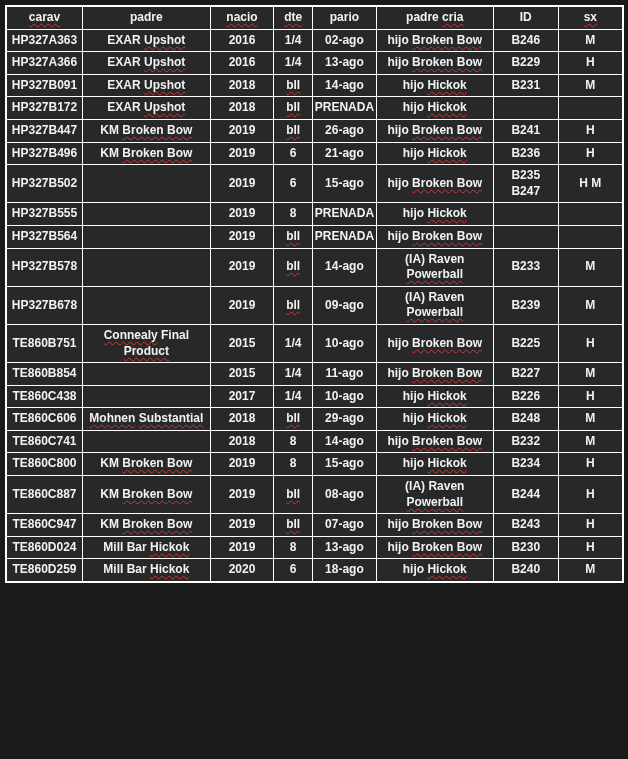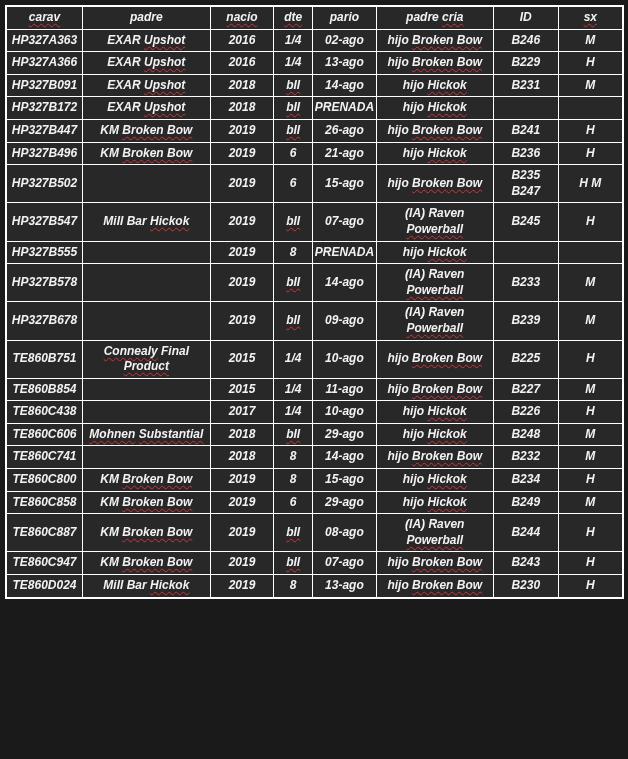--- a/index.html
+++ b/index.html
@@ -18,21 +18,20 @@
   .page{
     width:628px;height:759px;
     padding:5px 4px 6px 5px;
     background:var(--page-bg);
   }
   table.breeding{
     width:619px;
     border-collapse:collapse;
     table-layout:fixed;
     border:2px solid var(--grid);
-    font-style:italic;
   }
   col.c-carav{width:12.4%;}
   col.c-padre{width:20.7%;}
   col.c-nacio{width:10.3%;}
   col.c-dte{width:6.3%;}
   col.c-pario{width:10.3%;}
   col.c-padre_cria{width:19.0%;}
   col.c-id{width:10.5%;}
   col.c-sx{width:10.5%;}
   th,td{
@@ -149,36 +148,36 @@
           <td>HP327B502</td>
           <td></td>
           <td>2019</td>
           <td>6</td>
           <td>15-ago</td>
           <td>hijo <span class="sp">Broken Bow</span></td>
           <td>B235<br>B247</td>
           <td>H M</td>
         </tr>
         <tr>
-          <td>HP327B547</td>
-          <td>Mill Bar <span class="sp">Hickok</span></td>
-          <td>2019</td>
-          <td><span class="sp">bll</span></td>
-          <td>07-ago</td>
-          <td>(IA) Raven <span class="sp">Powerball</span></td>
-          <td>B245</td>
-          <td>H</td>
-        </tr>
-        <tr>
           <td>HP327B555</td>
           <td></td>
           <td>2019</td>
           <td>8</td>
           <td>PRENADA</td>
           <td>hijo <span class="sp">Hickok</span></td>
+          <td></td>
+          <td></td>
+        </tr>
+        <tr>
+          <td>HP327B564</td>
+          <td></td>
+          <td>2019</td>
+          <td><span class="sp">bll</span></td>
+          <td>PRENADA</td>
+          <td>hijo <span class="sp">Broken Bow</span></td>
           <td></td>
           <td></td>
         </tr>
         <tr>
           <td>HP327B578</td>
           <td></td>
           <td>2019</td>
           <td><span class="sp">bll</span></td>
           <td>14-ago</td>
           <td>(IA) Raven <span class="sp">Powerball</span></td>
@@ -249,30 +248,20 @@
           <td>TE860C800</td>
           <td>KM <span class="sp">Broken Bow</span></td>
           <td>2019</td>
           <td>8</td>
           <td>15-ago</td>
           <td>hijo <span class="sp">Hickok</span></td>
           <td>B234</td>
           <td>H</td>
         </tr>
         <tr>
-          <td>TE860C858</td>
-          <td>KM <span class="sp">Broken Bow</span></td>
-          <td>2019</td>
-          <td>6</td>
-          <td>29-ago</td>
-          <td>hijo <span class="sp">Hickok</span></td>
-          <td>B249</td>
-          <td>M</td>
-        </tr>
-        <tr>
           <td>TE860C887</td>
           <td>KM <span class="sp">Broken Bow</span></td>
           <td>2019</td>
           <td><span class="sp">bll</span></td>
           <td>08-ago</td>
           <td>(IA) Raven <span class="sp">Powerball</span></td>
           <td>B244</td>
           <td>H</td>
         </tr>
         <tr>
@@ -287,16 +276,26 @@
         </tr>
         <tr>
           <td>TE860D024</td>
           <td>Mill Bar <span class="sp">Hickok</span></td>
           <td>2019</td>
           <td>8</td>
           <td>13-ago</td>
           <td>hijo <span class="sp">Broken Bow</span></td>
           <td>B230</td>
           <td>H</td>
+        </tr>
+        <tr>
+          <td>TE860D259</td>
+          <td>Mill Bar <span class="sp">Hickok</span></td>
+          <td>2020</td>
+          <td>6</td>
+          <td>18-ago</td>
+          <td>hijo <span class="sp">Hickok</span></td>
+          <td>B240</td>
+          <td>M</td>
         </tr>
       </tbody>
   </table>
 </div>
 
 </body></html>

